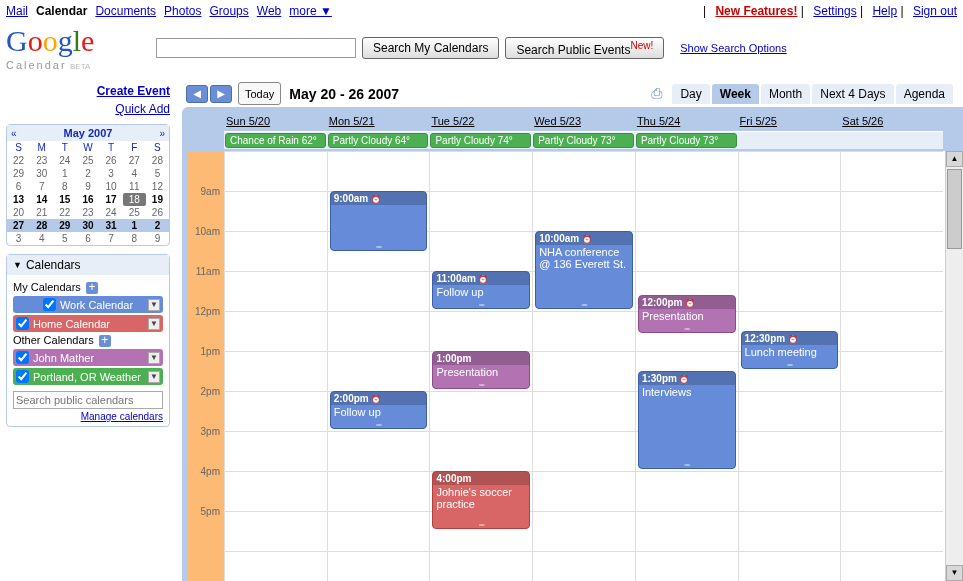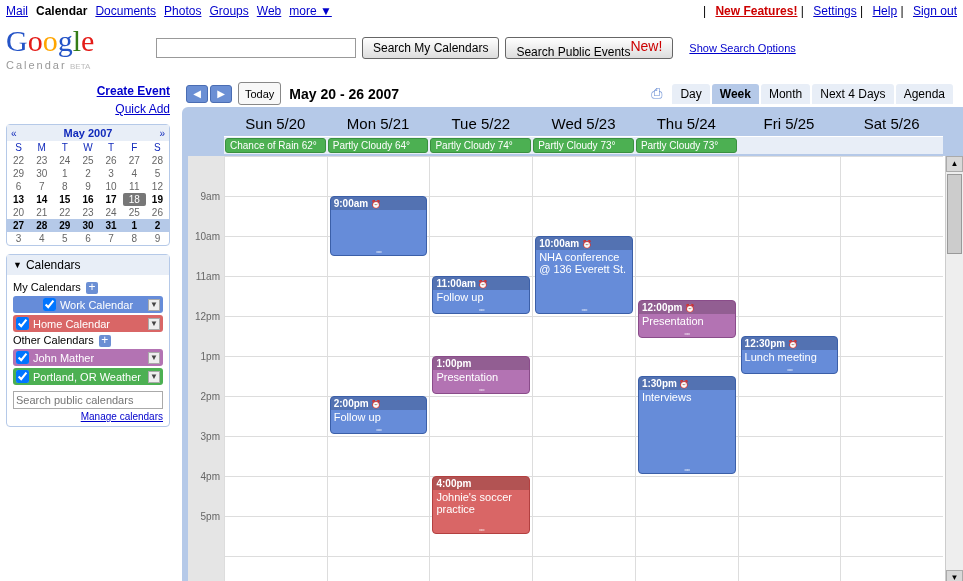--- a/index.html
+++ b/index.html
@@ -17,21 +17,21 @@
 .header { display: flex; align-items: center; padding: 2px 6px 8px; }
 .logo { width: 150px; }
 .logo-text { font-size: 30px; font-family: Georgia, serif; }
 .logo .g1 { color: #2554C7; } .logo .o1 { color: #E41B17; } .logo .o2 { color: #FFA500; }
 .logo .g2 { color: #2554C7; } .logo .l1 { color: #347C17; } .logo .e1 { color: #E41B17; }
 .logo-sub { font-size: 11px; color: #999; letter-spacing: 2px; }
 .logo-beta { font-size: 8px; color: #bbb; }
 .search-area { display: flex; align-items: center; gap: 6px; }
 .search-input { width: 200px; height: 20px; border: 1px solid #999; background: #fff; }
 .search-btn { height: 22px; padding: 0 10px; border: 1px solid #666; border-radius: 3px; background: linear-gradient(#fff,#ddd); font-size: 12px; cursor: pointer; }
-.new-tag { color: #cc0000; font-size: 14px; vertical-align: super; }
+.new-tag { color: #cc0000; font-size: 10px; vertical-align: super; }
 .show-opts { font-size: 11px; margin-left: 10px; }
 
 
 .main { display: flex; }
 .sidebar { width: 176px; padding: 4px 6px; }
 .content { flex: 1; }
 
 
 .sb-link { display: block; font-weight: bold; margin-bottom: 4px; text-align: right; }
 .mini-cal { margin-top: 8px; border: 1px solid #b5c9e8; border-radius: 4px; background: #fff; }
@@ -66,26 +66,26 @@
 .today-btn { height: 23px; padding: 0 6px; border: 1px solid #888; border-radius: 3px; background: #f8f8f8; font-size: 11px; cursor: pointer; }
 .date-range { font-weight: bold; font-size: 14px; margin-left: 8px; }
 .view-tabs { margin-left: auto; display: flex; align-items: center; }
 .print-icon { color: #6b8fd4; font-size: 14px; margin-right: 8px; cursor: pointer; }
 .vtab { padding: 3px 8px; background: #e8eef7; margin-left: 2px; font-size: 12px; cursor: pointer; border-radius: 3px 3px 0 0; }
 .vtab.active { background: #b5c9e8; font-weight: bold; }
 
 
 .week-wrap { margin: 0 0 0 6px; background: #b5c9e8; border-radius: 6px 0 0 0; padding: 6px 0 0 6px; position: relative; }
 .day-headers { display: flex; margin-left: 36px; margin-right: 20px; }
-.day-hdr { flex: 1; text-align: center; font-size: 15px; padding: 2px; }
+.day-hdr { flex: 1; text-align: left; font-size: 11px; padding: 2px; text-decoration: underline; }
 .allday-row { display: flex; margin-left: 36px; margin-right: 20px; background: #e8eef7; border-top: 1px solid #fff; margin-top: 2px; }
 .allday-cell { flex: 1; padding: 1px; }
 .allday-ev { background: #4cb052; color: #fff; padding: 1px 4px; border-radius: 3px; font-size: 10px; border: 1px solid #3a9040; white-space: nowrap; overflow: hidden; }
 .grid-scroll { position: relative; background: #fff; margin-top: 2px; display: flex; height: 430px; overflow: hidden; }
-.time-col { width: 36px; background: #e5e5e5; position: relative; }
+.time-col { width: 36px; background: #fdba74; position: relative; }
 .time-lbl { position: absolute; right: 4px; font-size: 10px; color: #666; transform: translateY(-50%); }
 .day-cols { flex: 1; display: flex; position: relative; margin-right: 20px; }
 .day-col { flex: 1; border-left: 1px solid #ddd; position: relative; }
 .hour-line { position: absolute; left: 0; right: 0; border-top: 1px solid #ddd; }
 .event { position: absolute; left: 2px; right: 2px; border-radius: 4px; color: #fff; font-size: 10px; overflow: hidden; border: 1px solid rgba(0,0,0,.3); }
 .ev-hdr { background: rgba(0,0,0,.18); padding: 1px 3px; font-weight: bold; font-size: 10px; }
 .ev-title { padding: 1px 3px; font-size: 11px; }
 .ev-blue { background: #668cd9; border-color: #3b5fa8; }
 .ev-purple { background: #b373b3; border-color: #8a4c8a; }
 .ev-red { background: #d96666; border-color: #b34040; }

